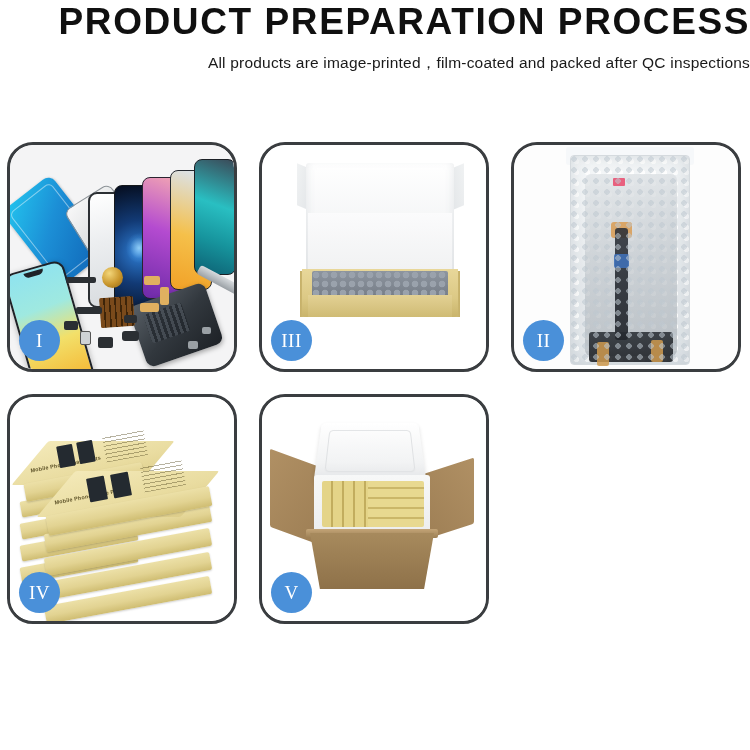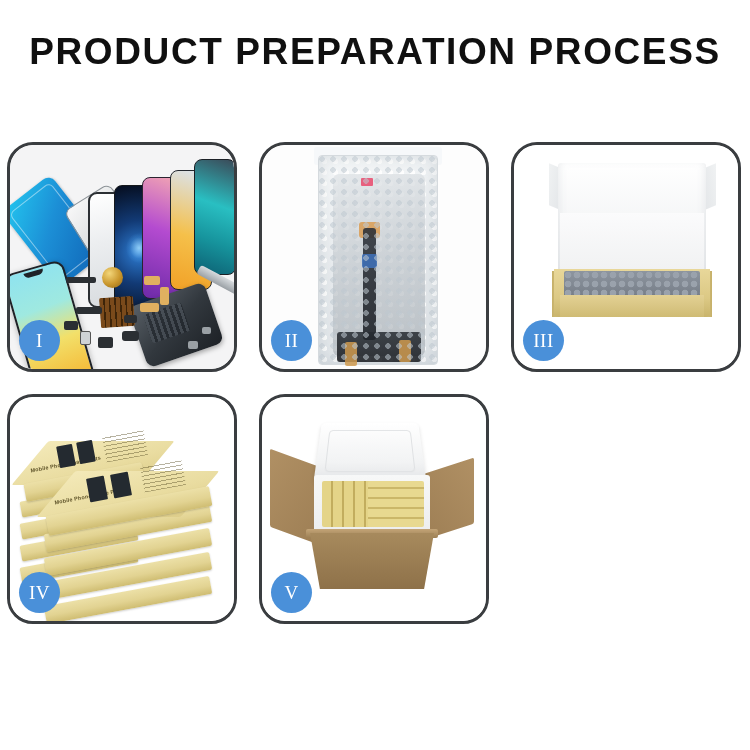--- a/index.html
+++ b/index.html
@@ -7,21 +7,21 @@
   body {
     width: 750px;
     height: 750px;
     background: #ffffff;
     font-family: "Liberation Sans", sans-serif;
     overflow: hidden;
     position: relative;
   }
 
   
-  .header { width: 750px; padding-top: 30px; text-align: center; }
+  .header { width: 750px; text-align: right; }
 
   .main-title {
     font-family: "Liberation Sans", sans-serif;
     font-size: 37px;
     font-weight: 700;
     letter-spacing: 1.6px;
     color: #101010;
     line-height: 44px;
     white-space: nowrap;
   }
@@ -409,20 +409,21 @@
     background: linear-gradient(160deg, rgba(255,255,255,.85), rgba(235,240,244,.35));
     clip-path: polygon(20% 0, 100% 14%, 80% 100%, 0 72%);
     opacity:.8;
   }
 </style>
 </head>
 <body>
 
 <div class="header">
   <div class="main-title">PRODUCT PREPARATION PROCESS</div>
+  <div class="sub-title">All products are image-printed，film-coated and packed after QC inspections</div>
 </div>
 
 <div class="grid">
 
   <div class="panel">
     <div class="panel-inner">
       <div class="p1-bg"></div>
       <div class="scr scr-protector"></div>
       <div class="scr scr-glass"></div>
       <div class="scr scr-a"></div>
@@ -446,55 +447,55 @@
       <div class="bar-part bp9"></div>
       <div class="bar-part bp10"></div>
       <div class="bar-part bp11"></div>
       <div class="bar-part bp12"></div>
     </div>
     <div class="badge">I</div>
   </div>
 
   <div class="panel">
     <div class="panel-inner">
+      <div class="p3-bg"></div>
+      <div class="box3-lid-flapL"></div>
+      <div class="box3-lid-flapR"></div>
+      <div class="box3-lid"></div>
+      <div class="box3-foam"></div>
+      <div class="box3-side-l"></div>
+      <div class="box3-side-r"></div>
+      <div class="box3-base"></div>
+      <div class="box3-bubble"></div>
+      <div class="box3-base-front"></div>
+    </div>
+    <div class="badge">III</div>
+  </div>
+
+  <div class="panel">
+    <div class="panel-inner">
       <div class="p2-bg"></div>
       <div class="bag-top"></div>
       <div class="bubble-bag">
         <div class="lcd-inside"></div>
         <div class="flex-conn"></div>
         <div class="flex-cable"></div>
         <div class="flex-chip"></div>
         <div class="bottom-board"></div>
         <div class="gold-tab-l"></div>
         <div class="gold-tab-r"></div>
         <div class="pink-label"></div>
         <div class="bubble-dots"></div>
       </div>
     </div>
     <div class="badge">II</div>
   </div>
 
   <div class="panel">
     <div class="panel-inner">
-      <div class="p3-bg"></div>
-      <div class="box3-lid-flapL"></div>
-      <div class="box3-lid-flapR"></div>
-      <div class="box3-lid"></div>
-      <div class="box3-foam"></div>
-      <div class="box3-side-l"></div>
-      <div class="box3-side-r"></div>
-      <div class="box3-base"></div>
-      <div class="box3-bubble"></div>
-      <div class="box3-base-front"></div>
-    </div>
-    <div class="badge">III</div>
-  </div>
-
-  <div class="panel">
-    <div class="panel-inner">
       <div class="p4-bg"></div>
       <div class="stack">
 
         <div class="sbox" style="left:4px; top:76px; width:118px; height:16px; transform:rotate(-10.5deg);"></div>
         <div class="sbox" style="left:4px; top:98px; width:118px; height:16px; transform:rotate(-10.5deg);"></div>
         <div class="sbox" style="left:4px; top:120px; width:118px; height:16px; transform:rotate(-10.5deg);"></div>
         <div class="sbox" style="left:4px; top:142px; width:118px; height:16px; transform:rotate(-10.5deg);"></div>
 
         <div class="sbox" style="left:28px; top:104px; width:168px; height:18px; transform:rotate(-10.5deg);"></div>
         <div class="sbox" style="left:28px; top:128px; width:168px; height:18px; transform:rotate(-10.5deg);"></div>

